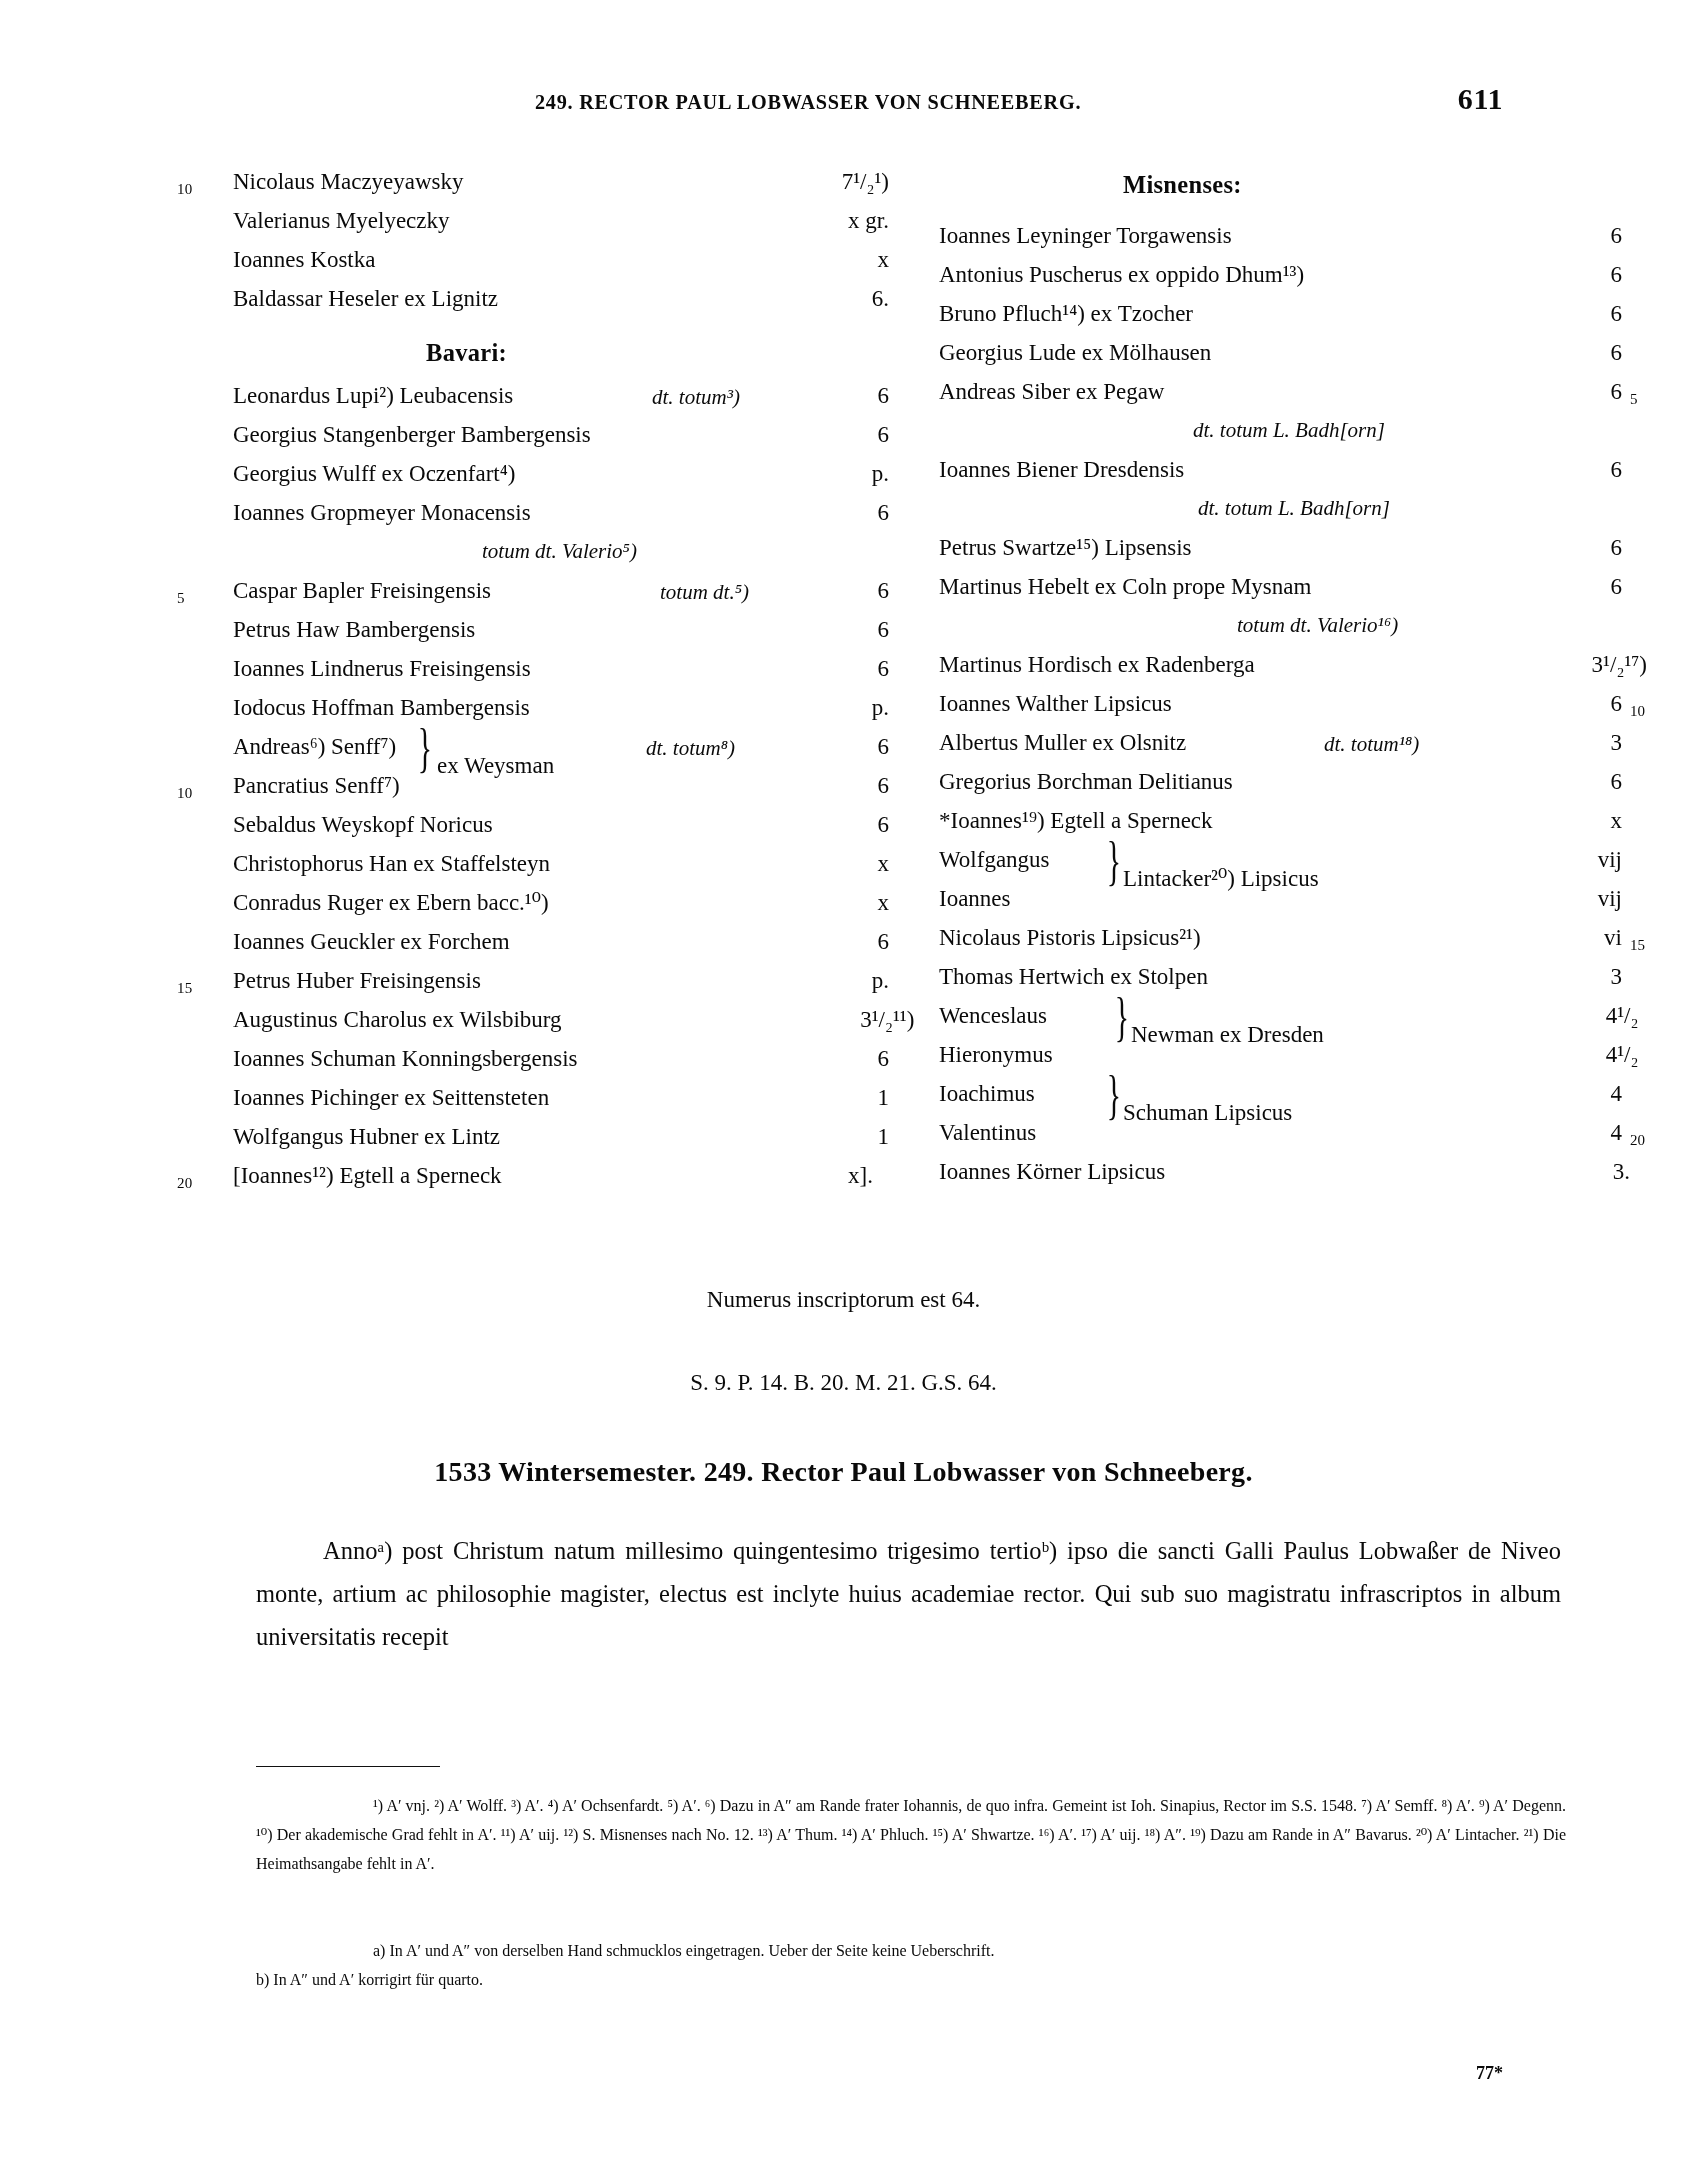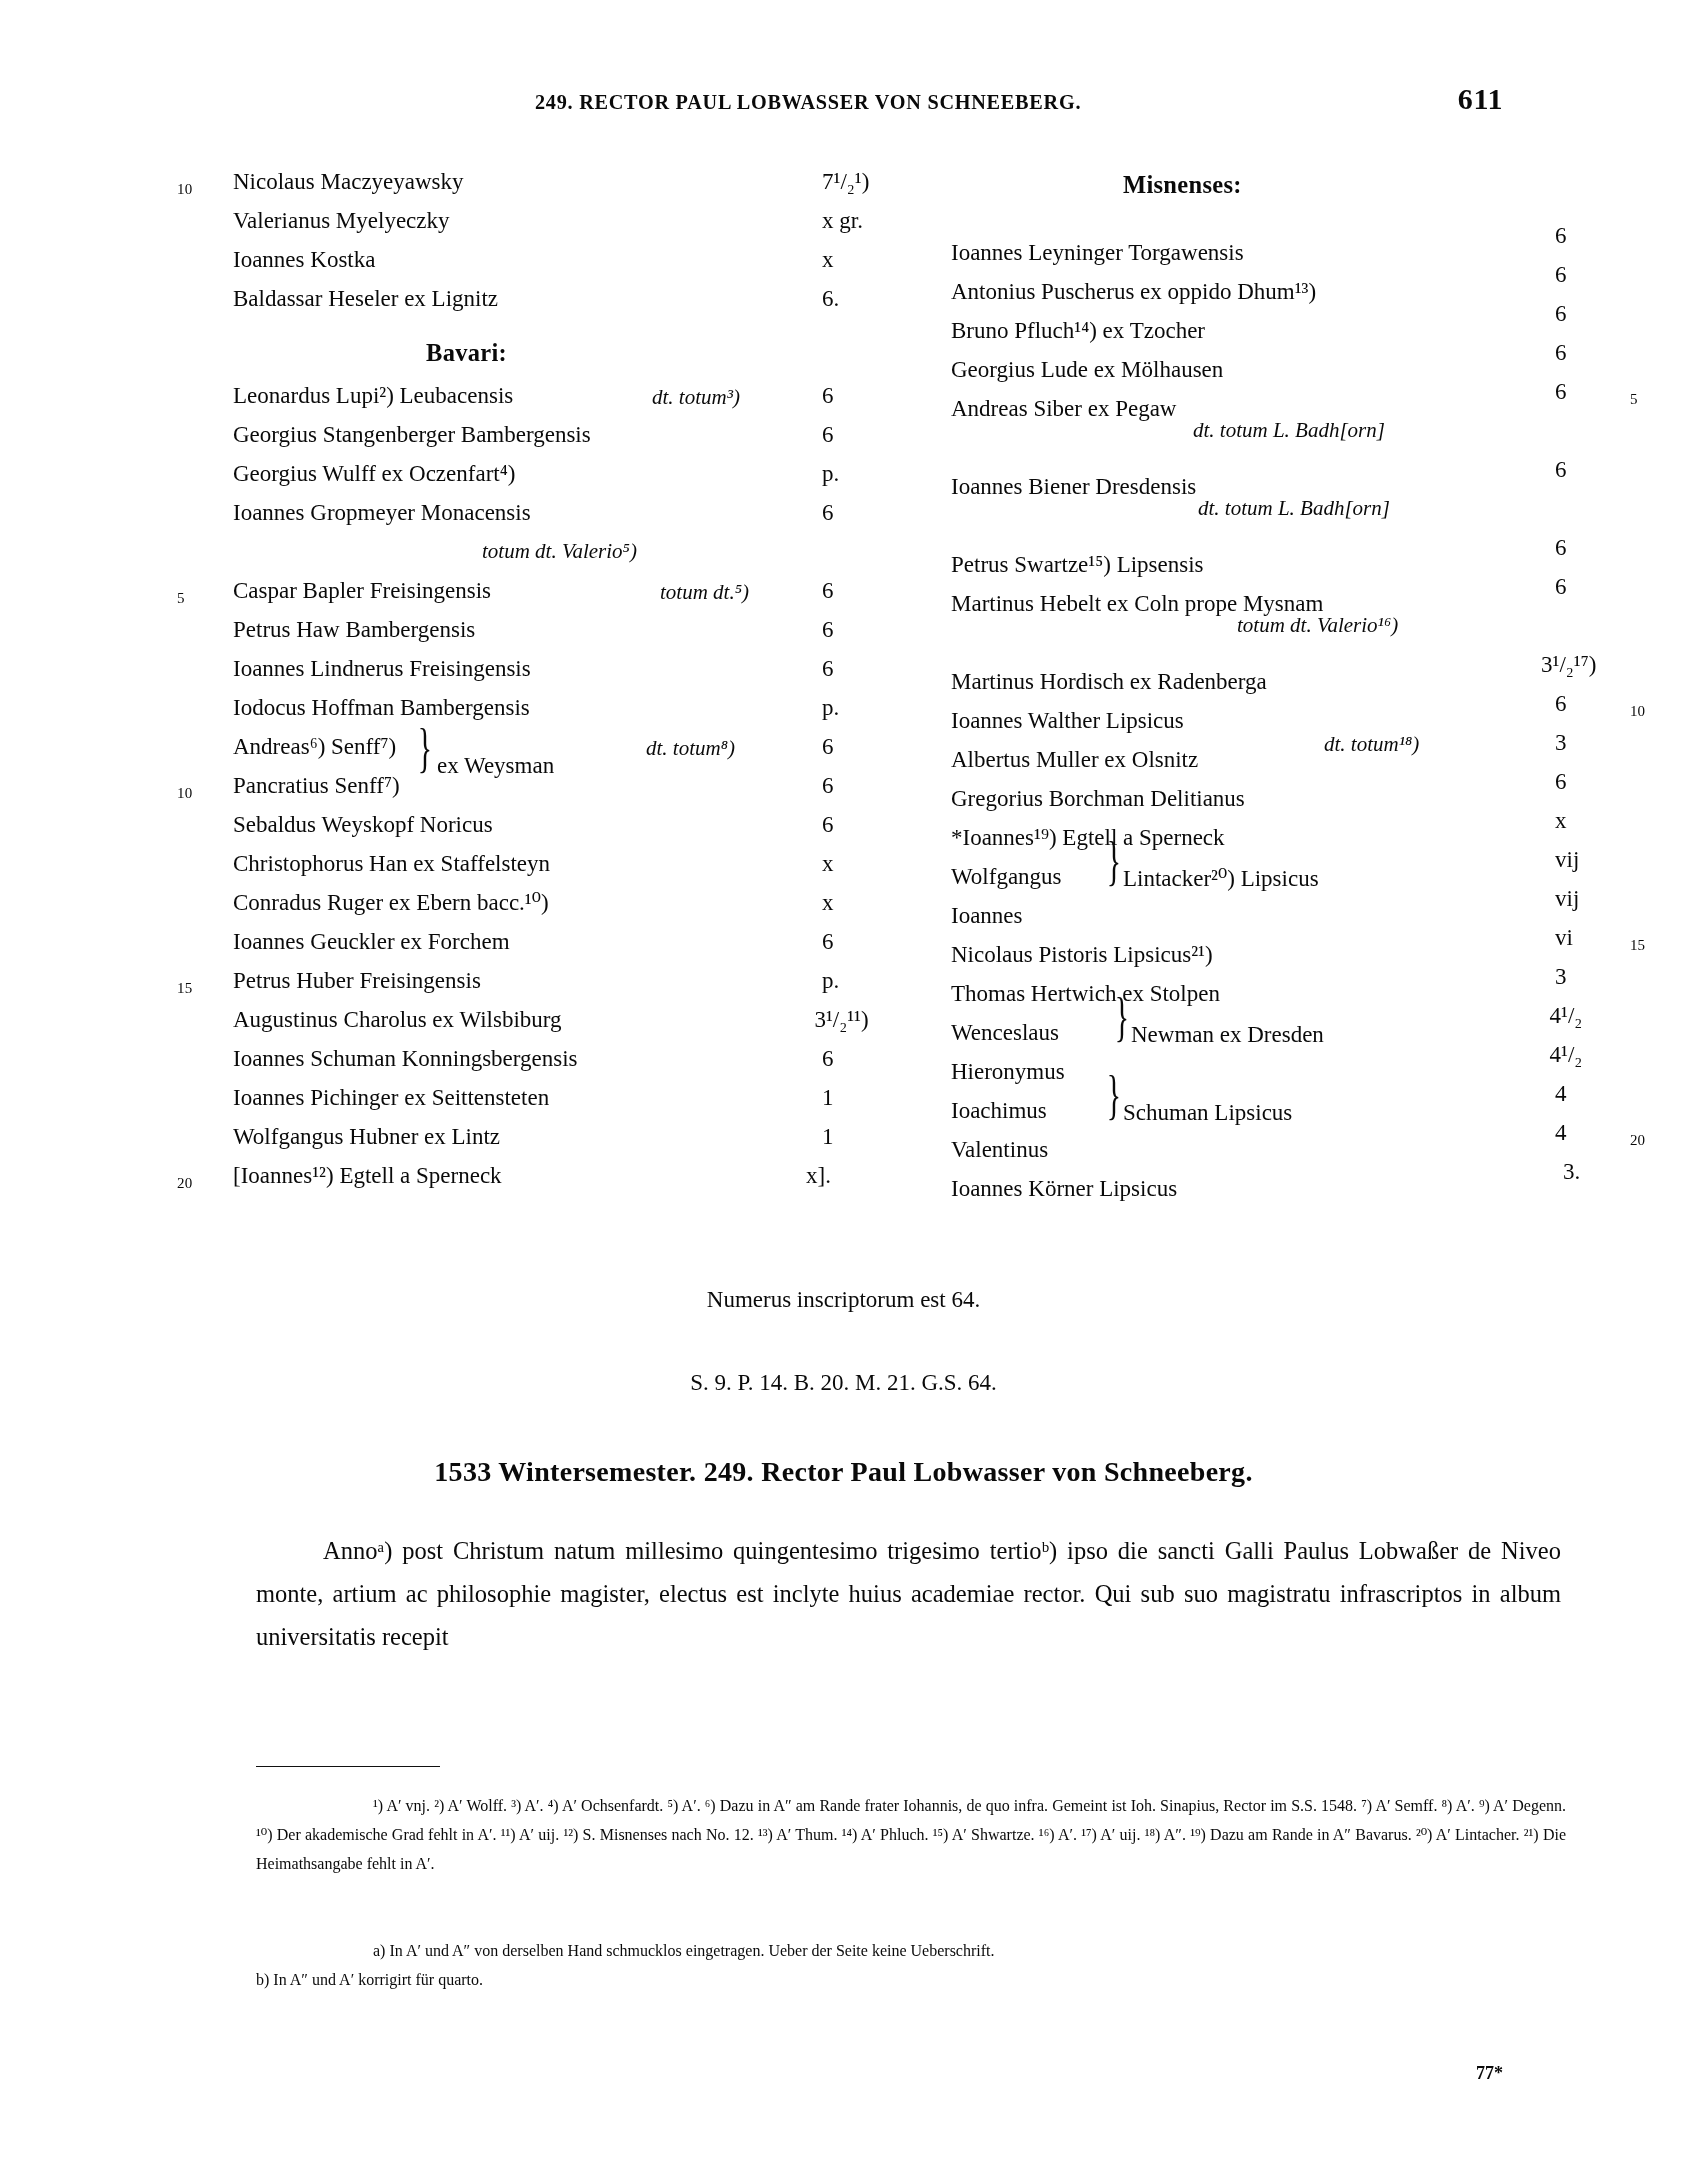--- a/index.html
+++ b/index.html
@@ -79,30 +79,30 @@
     letter-spacing: 0.3px;
   }
   .entry .rowno {
     position: absolute;
     font-size: 15px;
     top: 7.8px;
   }
   .col-right .entry .rowno { left: 691px; }
 
   .nm { position: absolute; left: 27px; top: 0; }
-  .col-right .nm { left: 12px; margin-top: 17px; }
+  .col-right .nm { left: 0; }
 
   .note {
     position: absolute;
     font-style: italic;
     font-size: 21px;
   }
   .amt {
     position: absolute;
-    text-align: left;
+    text-align: right;
   }
   .col-left .amt  { right: 31px; width: 67px; }
   .col-right .amt { right: 36px; width: 67px; }
 
   .grpname {
     position: absolute;
     font-size: 24.5px;
     font-weight: bold;
     letter-spacing: 0.3px;
   }

